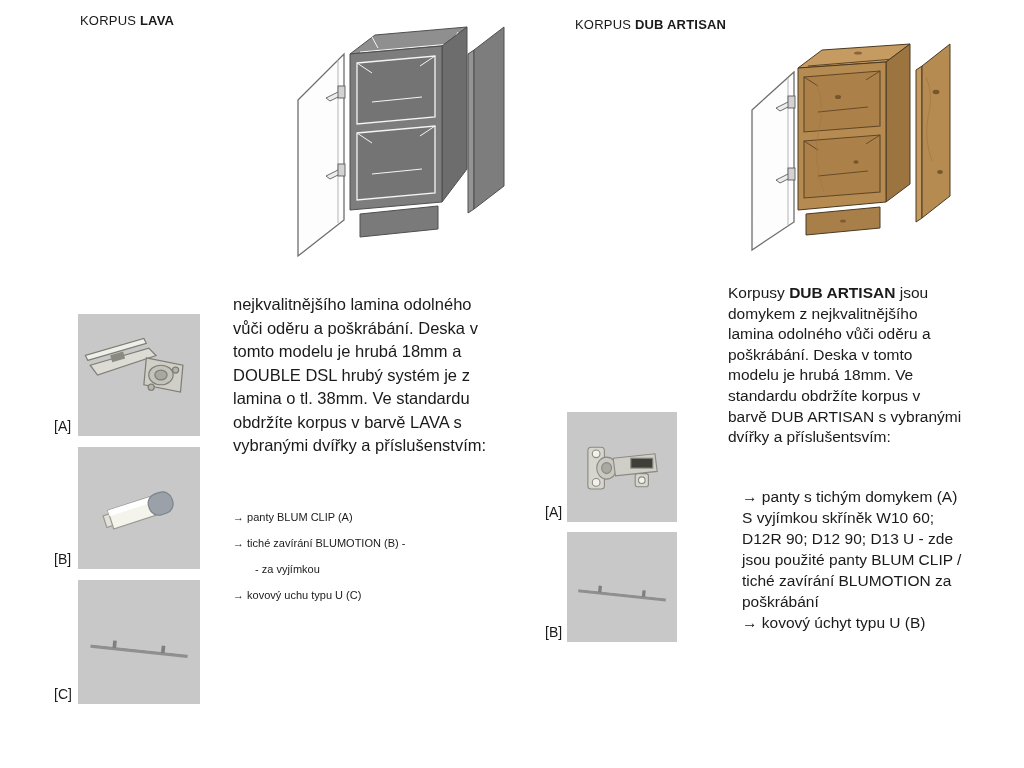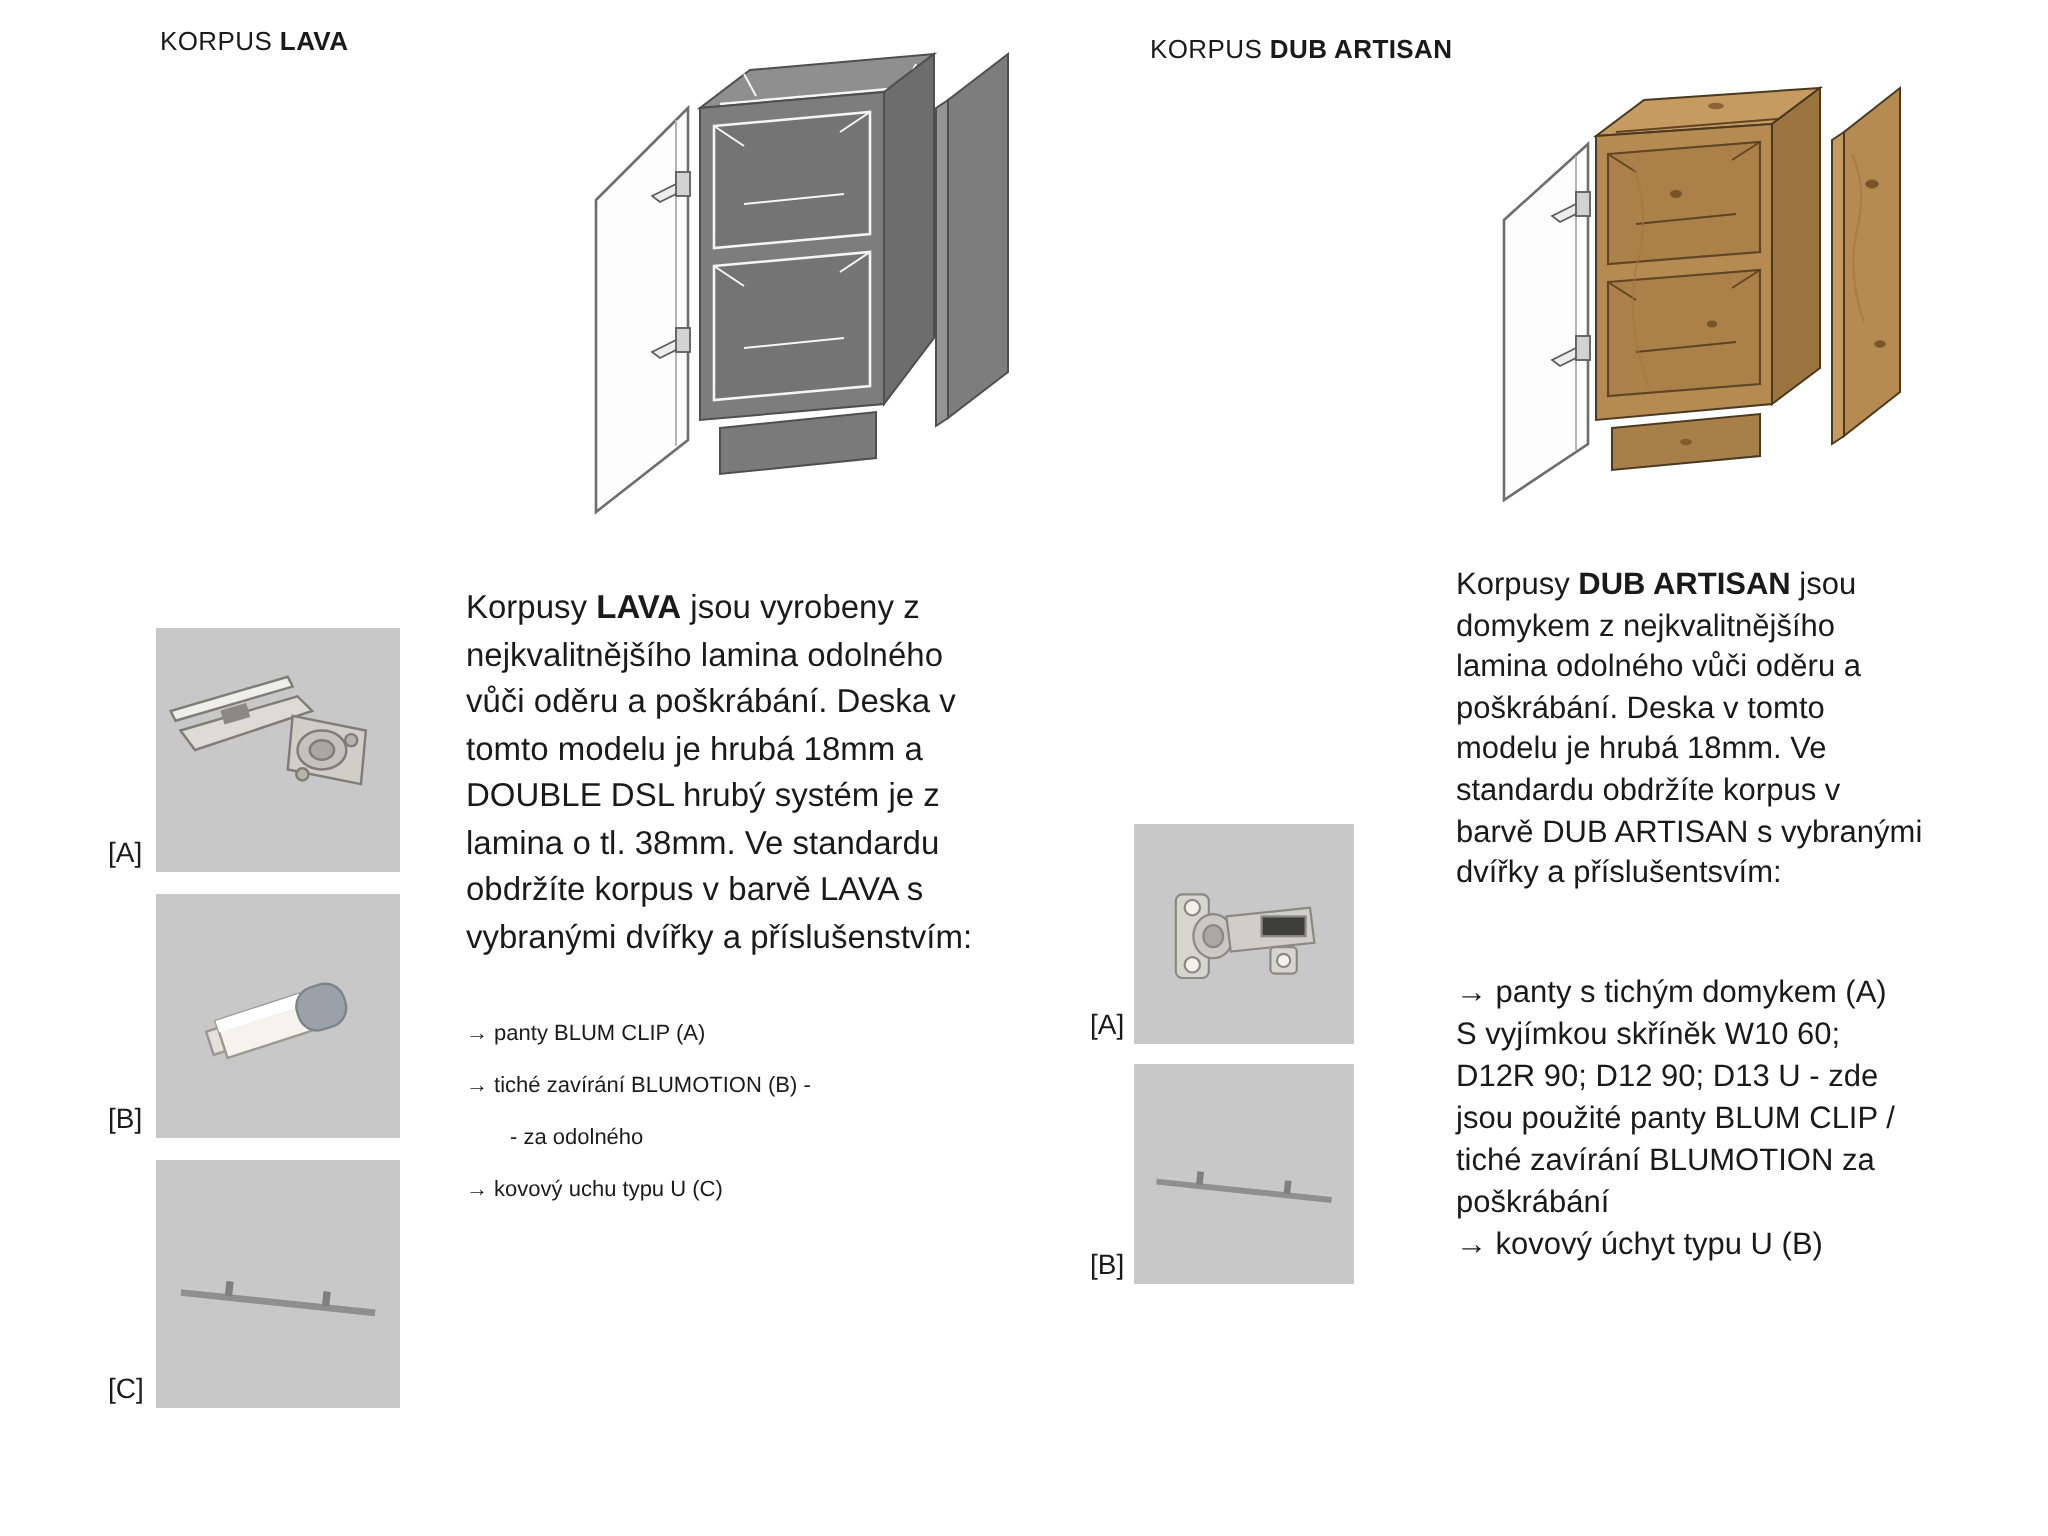--- a/index.html
+++ b/index.html
@@ -8,21 +8,21 @@
     font-family:"Liberation Sans", sans-serif;color:#1a1a1a;overflow:hidden;
   }
   .abs{position:absolute;}
   .title{font-size:13px;letter-spacing:.2px;white-space:nowrap;}
   .title b{font-weight:bold;}
   .desc{white-space:nowrap;}
   .desc .line{white-space:nowrap;}
   #left-desc{font-size:16.5px;line-height:23.5px;}
   #left-bullets{font-size:11px;line-height:26px;}
   #right-desc{font-size:15.5px;line-height:20.6px;}
-  #right-bullets{font-size:15.5px;line-height:21px;}
+  #right-bullets{font-size:15.5px;line-height:21px;margin-left:14px;}
   .indent{padding-left:22px;}
   .hw-item{position:absolute;}
   .hw-label{position:absolute;left:0;bottom:2px;font-size:14px;}
   .hw-img{background:#c8c8c8;margin-left:24px;}
   .hw-img svg{display:block;width:100%;height:100%;}
   .cab svg{display:block;width:100%;height:100%;}
 </style>
 </head>
 <body>
 
@@ -111,34 +111,33 @@
         <rect x="10" y="56" width="80" height="3" fill="#8f8f8f"></rect>
         <rect x="10" y="55" width="80" height="1.3" fill="#c9c9c9"></rect>
         <rect x="28" y="51" width="3" height="6" fill="#7f7f7f"></rect>
         <rect x="68" y="51" width="3" height="6" fill="#7f7f7f"></rect>
       </g>
     </svg>
   </div>
 </div>
 
 <div id="left-desc" class="abs desc" style="left:233px;top:293px;">
-  <div class="line"><span>Korpusy </span><b>LAVA</b><span> jsou vyrobeny z</span></div>
   <div class="line">nejkvalitnějšího lamina odolného</div>
   <div class="line">vůči oděru a poškrábání. Deska v</div>
   <div class="line">tomto modelu je hrubá 18mm a</div>
   <div class="line">DOUBLE DSL hrubý systém je z</div>
   <div class="line">lamina o tl. 38mm. Ve standardu</div>
   <div class="line">obdržíte korpus v barvě LAVA s</div>
   <div class="line">vybranými dvířky a příslušenstvím:</div>
 </div>
 
 <div id="left-bullets" class="abs desc" style="left:233px;top:504px;">
   <div class="line">→ panty BLUM CLIP (A)</div>
   <div class="line">→ tiché zavírání BLUMOTION (B) -</div>
-  <div class="line indent">- za odolného</div>
+  <div class="line indent">- za vyjímkou</div>
   <div class="line">→ kovový uchu typu U (C)</div>
 </div>
 
 <div class="abs title" style="left:575px;top:17px;">
   <span>KORPUS </span><b>DUB ARTISAN</b>
 </div>
 
 <div class="abs cab" style="left:738px;top:22px;width:232px;height:230px;">
   <svg viewBox="0 0 232 230">
 

